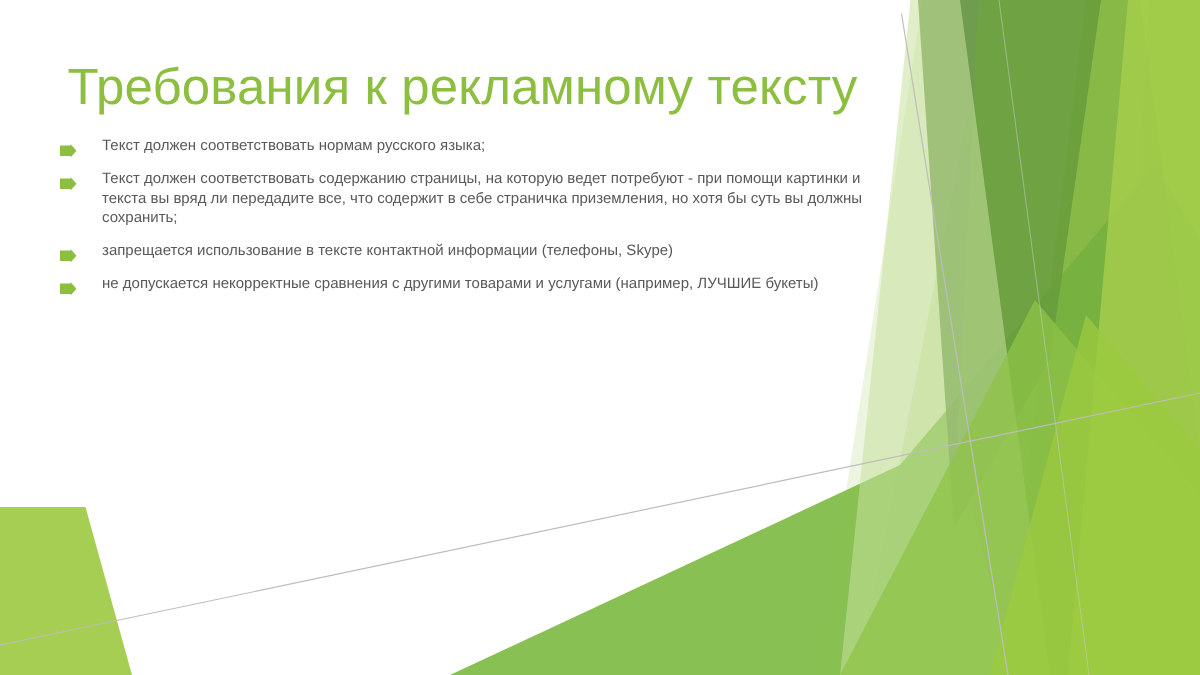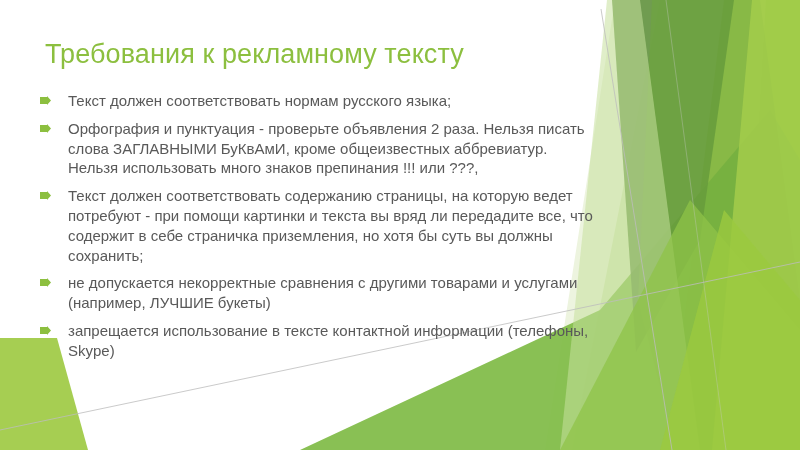--- a/index.html
+++ b/index.html
@@ -23,21 +23,21 @@
     top: 0;
     width: 800px;
     height: 450px;
     pointer-events: none;
   }
   #slide-title {
     position: absolute;
     left: 45px;
     top: 39px;
     width: 520px;
-    font-size: 27px;
+    font-size: 34px;
     line-height: 1.15;
     color: #8CBF3F;
     letter-spacing: 0.1px;
     white-space: nowrap;
   }
   #bullet-list {
     position: absolute;
     left: 40px;
     top: 91px;
     width: 560px;
@@ -51,21 +51,21 @@
     flex: 0 0 auto;
     width: 28px;
     padding-top: 5px;
     color: #8CBF3F;
     font-size: 9px;
     line-height: 1;
   }
   .bullet-marker svg { display: block; }
   .bullet-text {
     flex: 1 1 auto;
-    font-size: 15px;
+    font-size: 10px;
     line-height: 1.32;
     color: #595959;
     text-align: left;
   }
 </style>
 </head>
 <body>
 
 <div id="slide">
 
@@ -108,54 +108,46 @@
 
     <div class="bullet-item">
       <span class="bullet-marker">
         <svg width="11" height="9" viewBox="0 0 11 9">
             <polygon points="0,1 7,1 7,0 11,4.5 7,9 7,8 0,8" fill="#8CBF3F"></polygon>
           </svg>
       </span>
       <span class="bullet-text">Текст должен соответствовать нормам русского языка;</span>
     </div>
 
-    <div class="bullet-item">
-      <span class="bullet-marker">
-        <svg width="11" height="9" viewBox="0 0 11 9">
-            <polygon points="0,1 7,1 7,0 11,4.5 7,9 7,8 0,8" fill="#8CBF3F"></polygon>
-          </svg>
-      </span>
-      <span class="bullet-text">Орфография и пунктуация - проверьте объявления 2 раза. Нельзя писать слова ЗАГЛАВНЫМИ БуКвАмИ, кроме общеизвестных аббревиатур. Нельзя использовать много знаков препинания !!! или ???,</span>
-    </div>
 
 
 
 
     <div class="bullet-item">
       <span class="bullet-marker">
         <svg width="11" height="9" viewBox="0 0 11 9">
             <polygon points="0,1 7,1 7,0 11,4.5 7,9 7,8 0,8" fill="#8CBF3F"></polygon>
           </svg>
       </span>
       <span class="bullet-text">Текст должен соответствовать содержанию страницы, на которую ведет потребуют - при помощи картинки и текста вы вряд ли передадите все, что содержит в себе страничка приземления, но хотя бы суть вы должны сохранить;</span>
     </div>
 
     <div class="bullet-item">
       <span class="bullet-marker">
         <svg width="11" height="9" viewBox="0 0 11 9">
             <polygon points="0,1 7,1 7,0 11,4.5 7,9 7,8 0,8" fill="#8CBF3F"></polygon>
           </svg>
       </span>
-      <span class="bullet-text">не допускается некорректные сравнения с другими товарами и услугами (например, ЛУЧШИЕ букеты)</span>
+      <span class="bullet-text">запрещается использование в тексте контактной информации (телефоны, Skype)</span>
     </div>
 
     <div class="bullet-item">
       <span class="bullet-marker">
         <svg width="11" height="9" viewBox="0 0 11 9">
             <polygon points="0,1 7,1 7,0 11,4.5 7,9 7,8 0,8" fill="#8CBF3F"></polygon>
           </svg>
       </span>
-      <span class="bullet-text">запрещается использование в тексте контактной информации (телефоны, Skype)</span>
+      <span class="bullet-text">не допускается некорректные сравнения с другими товарами и услугами (например, ЛУЧШИЕ букеты)</span>
     </div>
 
 
   </div>
 </div>
 
 </body></html>

